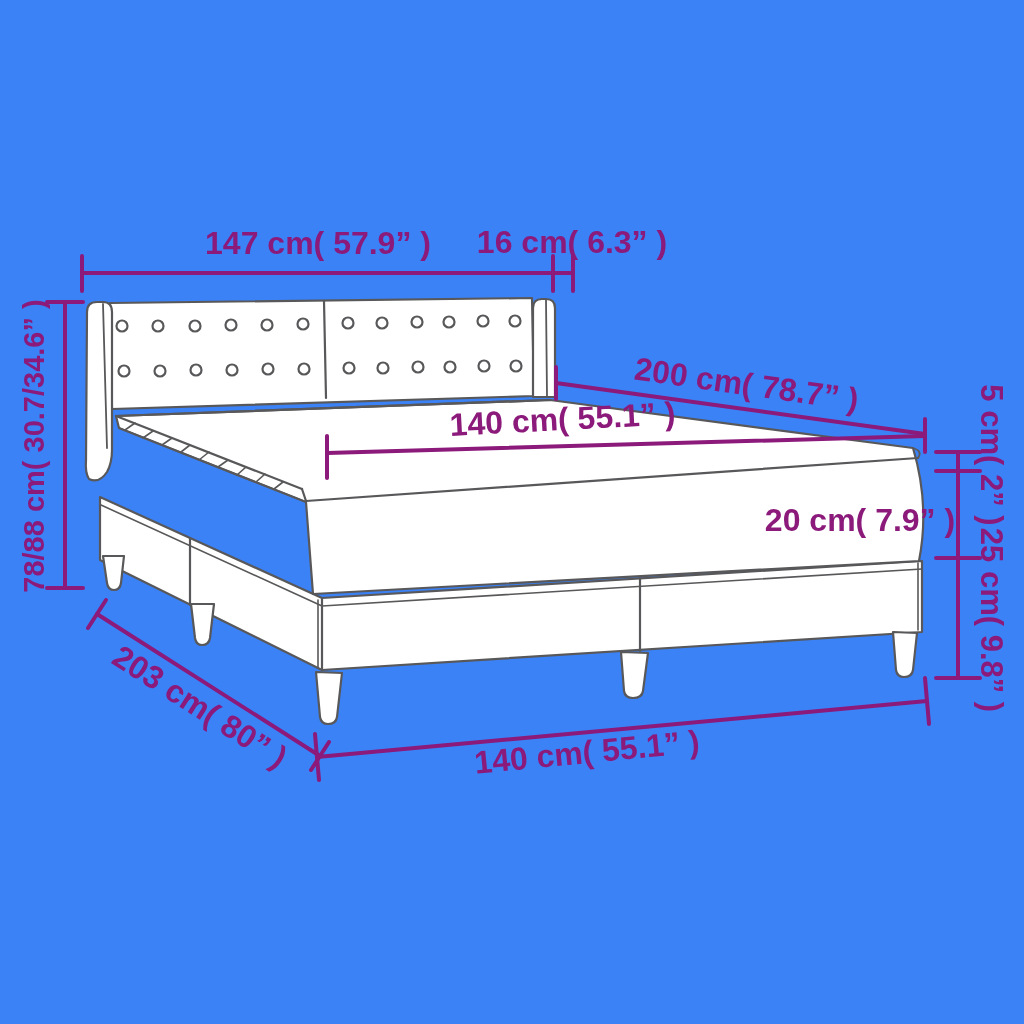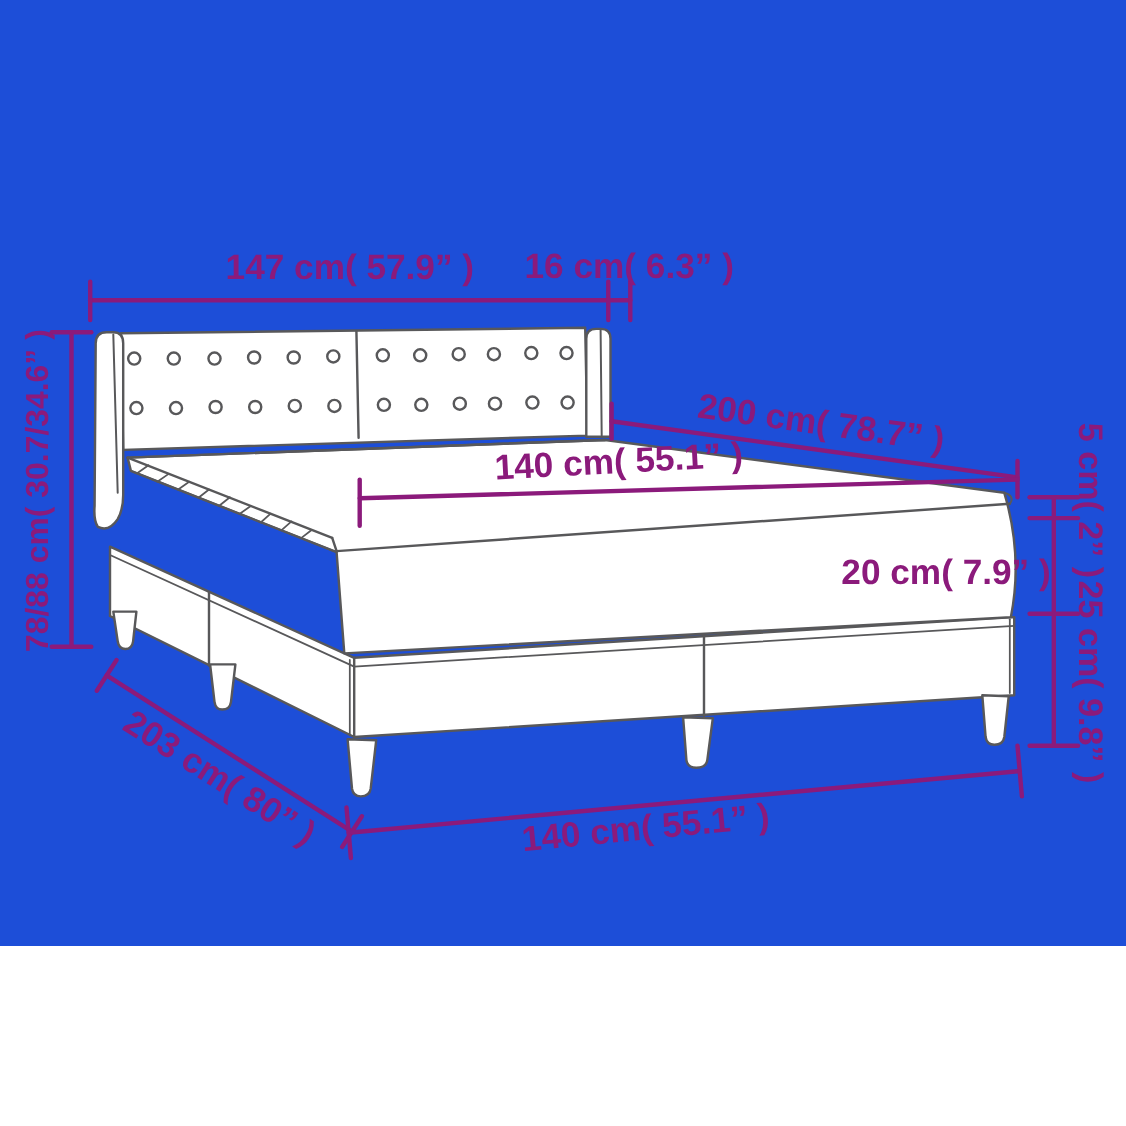--- a/index.html
+++ b/index.html
@@ -1,16 +1,16 @@
 <!DOCTYPE html>
 <html><head>
 <meta charset="utf-8">
 <style>
   html,body{margin:0;padding:0;background:#ffffff;}
-  #stage{position:relative;width:1024px;height:860px;background:#1d4ed8;overflow:hidden;}
+  #stage{position:relative;width:1024px;height:1024px;background:#3b82f6;overflow:hidden;}
   svg{position:absolute;left:0;top:0;}
   text{font-family:"Liberation Sans",sans-serif;font-weight:bold;}
 </style>
 </head>
 <body>
 
 <div id="stage">
 <svg width="1024" height="1024" viewBox="0 0 1024 1024">
 
   <g stroke="#58585A" stroke-width="2.2" fill="none" stroke-linecap="round" stroke-linejoin="round">

